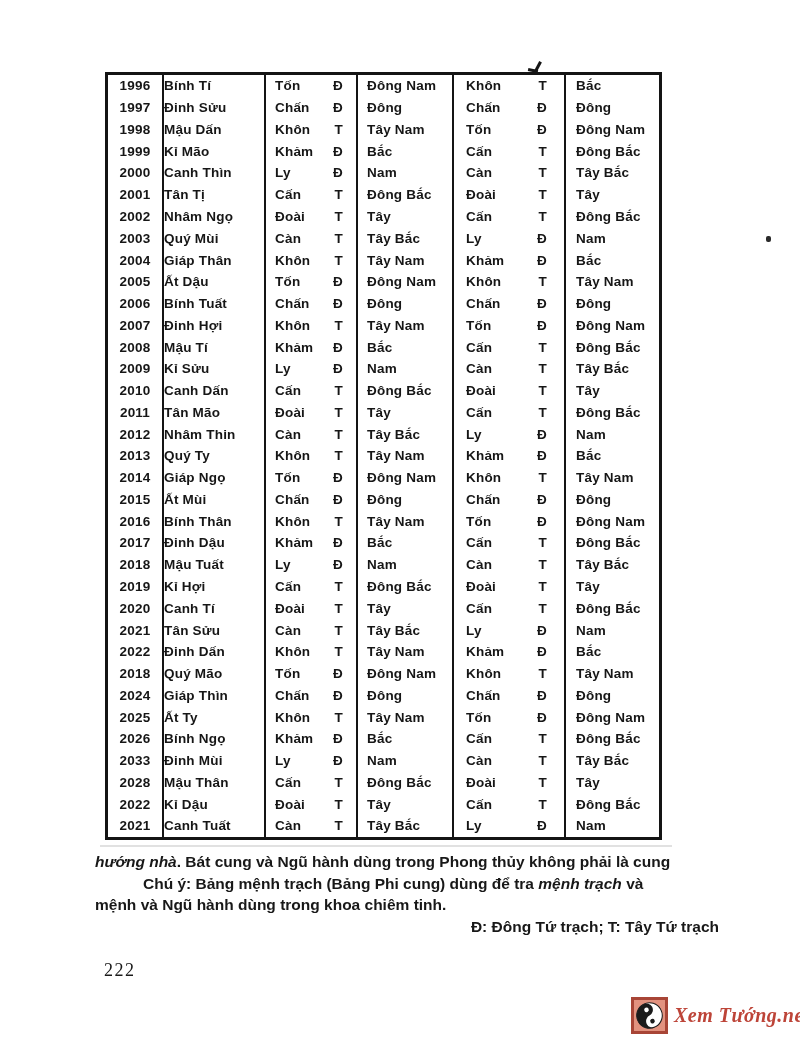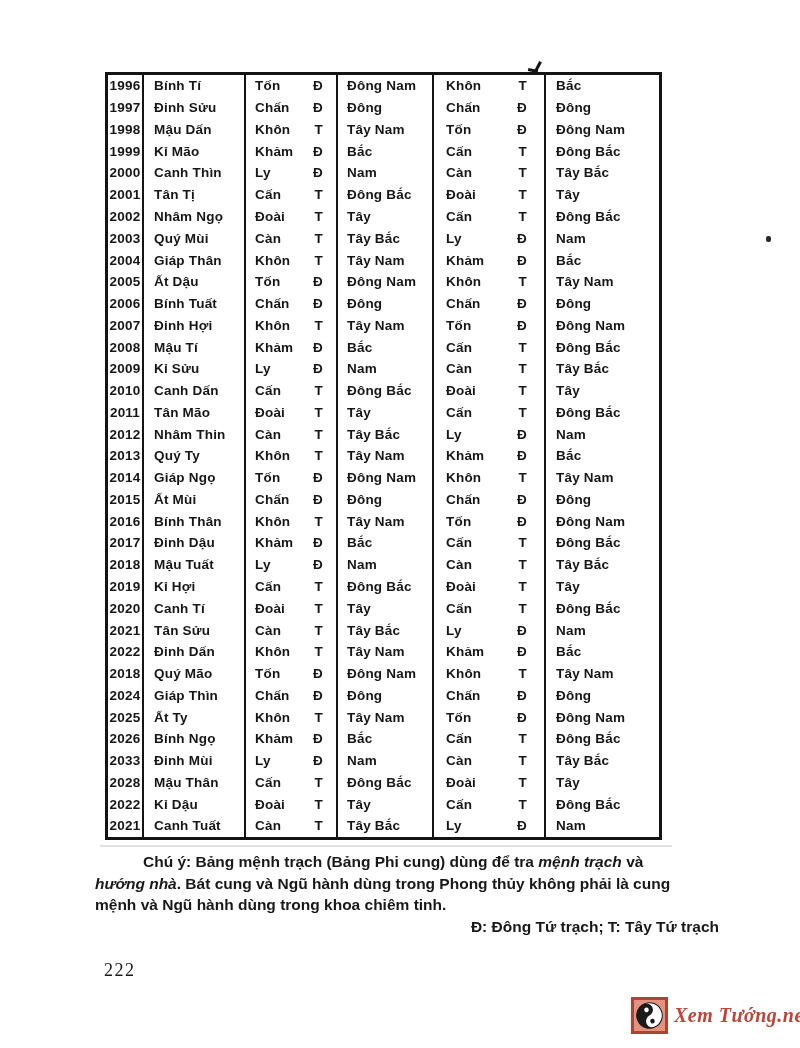--- a/index.html
+++ b/index.html
@@ -23,22 +23,22 @@
   .trow{
     flex:1;display:flex;align-items:stretch;
     font-size:13.5px;font-weight:bold;color:#161616;
     letter-spacing:.2px;
   }
   .c{
     box-sizing:border-box;display:flex;align-items:center;
     border-right:2px solid #141414;
     white-space:nowrap;overflow:hidden;
   }
-  .c-year{width:36px;justify-content:center;}
-  .c-name{width:102px;padding-left:10px;}
+  .c-year{width:56px;justify-content:center;}
+  .c-name{width:102px;}
   .c-cung{width:92px;padding-left:9px;padding-right:13px;justify-content:space-between;}
   .c-dir {width:96px;padding-left:9px;}
   .c-cung2{width:112px;padding-left:12px;padding-right:17px;justify-content:space-between;}
   .c-dir2{flex:1;border-right:none;padding-left:10px;}
   
   .shadowline{position:absolute;left:100px;top:845px;width:572px;height:2px;background:#c9c9c9;opacity:.55;}
   
   .tick{position:absolute;left:536px;top:61px;width:3px;height:13px;background:#141414;transform:rotate(28deg);}
   .tick2{position:absolute;left:528px;top:69px;width:10px;height:3px;background:#141414;transform:rotate(12deg);}
   .speck{position:absolute;left:766px;top:236px;width:5px;height:6px;background:#2a2a2a;border-radius:2px;}
@@ -606,22 +606,22 @@
       <div class="c c-dir">Tây Bắc</div>
       <div class="c c-cung2">
         <span>Ly</span>
         <span>Đ</span>
       </div>
       <div class="c c-dir2">Nam</div>
     </div>
   </div>
 
 <div class="note">
+  <div class="nline"><i>hướng nhà</i><span>. Bát cung và Ngũ hành dùng trong Phong thủy không phải là cung</span></div>
   <div class="nline ind1"><span>Chú ý: Bảng mệnh trạch (Bảng Phi cung) dùng để tra </span><i>mệnh trạch</i><span> và</span></div>
-  <div class="nline"><i>hướng nhà</i><span>. Bát cung và Ngũ hành dùng trong Phong thủy không phải là cung</span></div>
   <div class="nline"><span>mệnh và Ngũ hành dùng trong khoa chiêm tinh.</span></div>
   <div class="nline ind2"><span>Đ: Đông Tứ trạch; T: Tây Tứ trạch</span></div>
 </div>
 
 <div class="pagenum">222</div>
 
 <div class="watermark">
   <div class="wm-badge">
     <svg width="27" height="27" viewBox="0 0 26 26">
       <circle cx="13" cy="13" r="12.3" fill="#ffffff" stroke="#1b1b1b" stroke-width="1"></circle>

